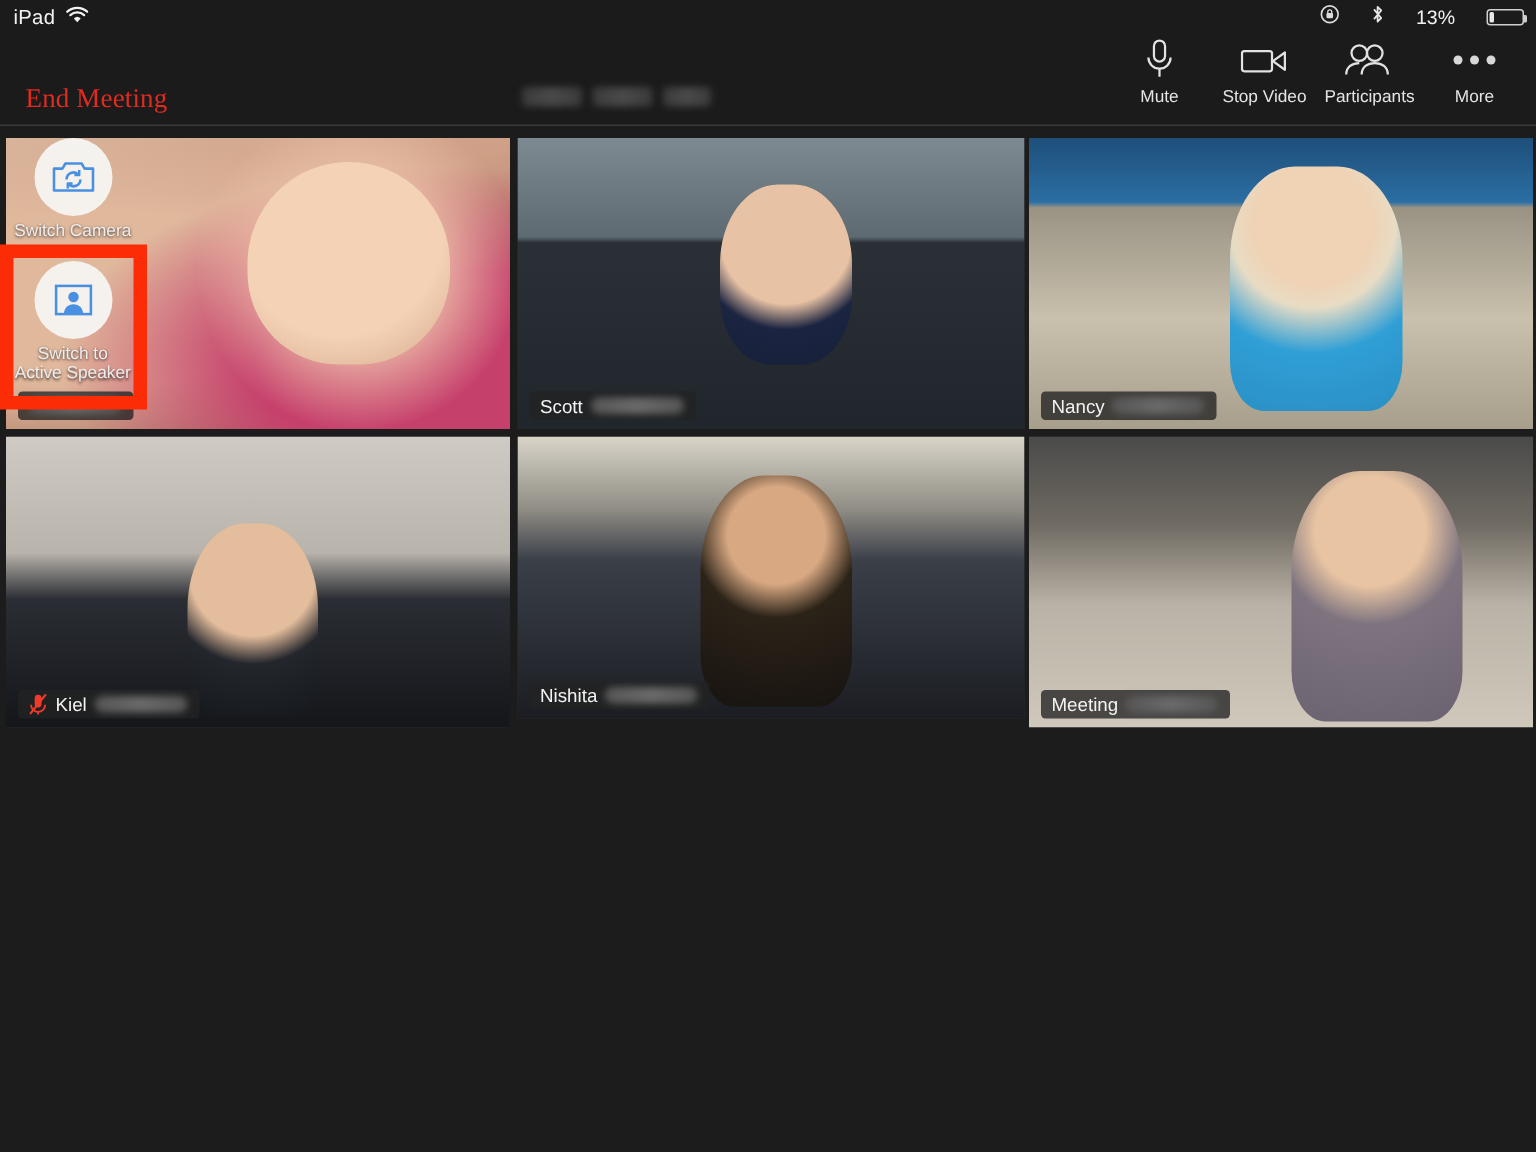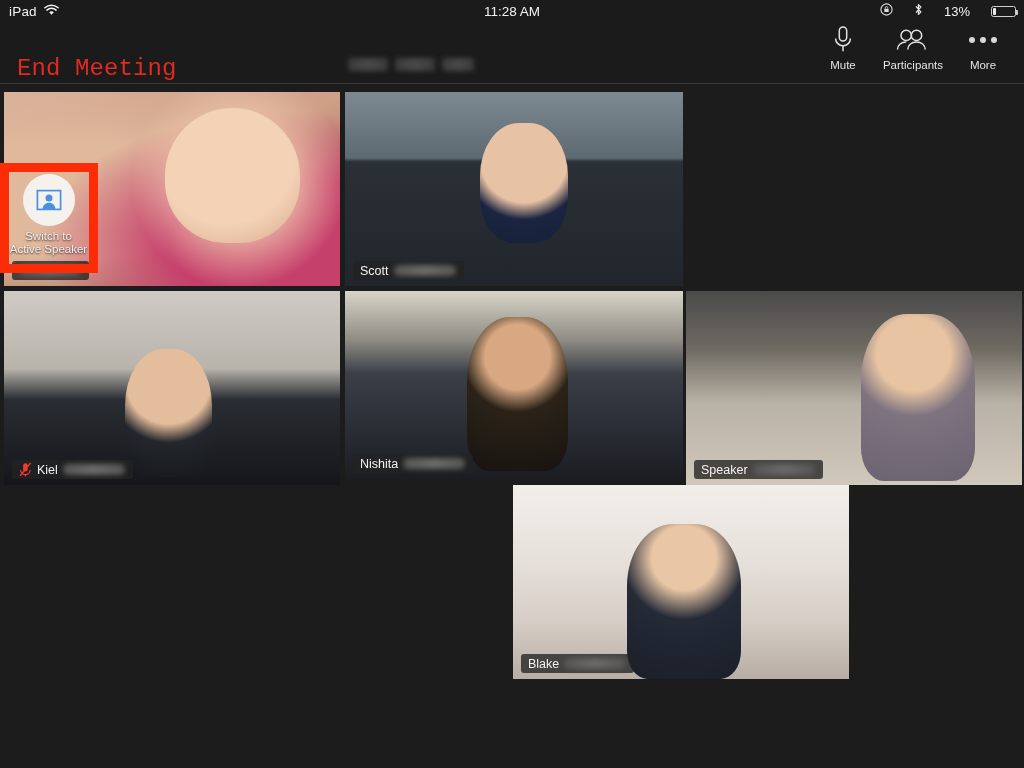--- a/index.html
+++ b/index.html
@@ -32,22 +32,22 @@
   }
   .batt-fill{ position:absolute; left:1px; top:1px; bottom:1px; width:13%; background:#e8e8e8; border-radius:1px; }
 
   
   .topbar{
     position:absolute; top:22px; left:0; width:1024px; height:62px;
     background:#1b1b1b; border-bottom:1px solid #3a3a3a;
   }
   .end-meeting{
     position:absolute; left:17px; top:33px;
-    color:#e02b20; font-size:24px; background:none; border:none;
-    font-family:Liberation Mono, monospace; cursor:pointer; letter-spacing:.1px;
+    color:#e02b20; font-size:18px; background:none; border:none;
+    font-family:Liberation Serif, serif; cursor:pointer; letter-spacing:.1px;
   }
   .meeting-id{
     position:absolute; left:348px; top:32px; width:126px; height:20px;
     display:flex; align-items:center; gap:7px;
   }
   .blurchunk{ height:13px; border-radius:3px;
     background:linear-gradient(90deg,#3a3a3a,#4a4a4a,#3a3a3a); filter:blur(2.4px); }
 
   .tools{ position:absolute; right:6px; top:2px; display:flex; align-items:flex-start; }
   .tool{
@@ -171,21 +171,20 @@
     <span class="sb-carrier">iPad</span>
     <span>
       <svg width="15" height="12" viewBox="0 0 15 12">
         <path d="M7.5 10.8 5.2 8.3a3.4 3.4 0 0 1 4.6 0z" fill="#f2f2f2"></path>
         <path d="M2.9 6.1a6.8 6.8 0 0 1 9.2 0" stroke="#f2f2f2" stroke-width="1.5" fill="none" stroke-linecap="round"></path>
         <path d="M.9 3.8a9.8 9.8 0 0 1 13.2 0" stroke="#f2f2f2" stroke-width="1.5" fill="none" stroke-linecap="round"></path>
       </svg>
     </span>
   </div>
 
-  <div class="sb-center">11:28 AM</div>
 
   <div class="sb-right">
     <span>
       <svg width="13" height="13" viewBox="0 0 13 13">
         <circle cx="6.5" cy="6.5" r="5.6" stroke="#dcdcdc" stroke-width="1.1" fill="none"></circle>
         <rect x="4.3" y="5.7" width="4.4" height="3.4" rx="0.7" fill="#dcdcdc"></rect>
         <path d="M5.2 5.7V4.9a1.3 1.3 0 0 1 2.6 0v.8" stroke="#dcdcdc" stroke-width="0.9" fill="none"></path>
       </svg>
     </span>
     <span>
@@ -216,20 +215,29 @@
       <span class="ico">
         <svg width="22" height="30" viewBox="0 0 22 30">
           <rect x="7.3" y="2" width="7.4" height="14" rx="3.7" stroke="#e2e2e2" stroke-width="1.5" fill="none"></rect>
           <path d="M3.6 13.4a7.4 7.4 0 0 0 14.8 0" stroke="#e2e2e2" stroke-width="1.5" fill="none"></path>
           <path d="M11 20.8v5.4" stroke="#e2e2e2" stroke-width="1.5"></path>
         </svg>
       </span>
       <span class="lbl">Mute</span>
     </button>
 
+    <button class="tool">
+      <span class="ico">
+        <svg width="32" height="22" viewBox="0 0 32 22">
+          <rect x="1" y="5" width="20" height="13.5" rx="1.6" stroke="#e2e2e2" stroke-width="1.5" fill="none"></rect>
+          <path d="M21.6 11.7 29.6 6v11.5z" stroke="#e2e2e2" stroke-width="1.5" fill="none" stroke-linejoin="round"></path>
+        </svg>
+      </span>
+      <span class="lbl">Stop Video</span>
+    </button>
 
 
     <button class="tool">
       <span class="ico">
         <svg width="34" height="24" viewBox="0 0 34 24">
           <circle cx="20.5" cy="7.4" r="5.2" stroke="#e2e2e2" stroke-width="1.5" fill="none"></circle>
           <path d="M11.8 21.6c0-4.9 3.9-7.6 8.7-7.6s8.7 2.7 8.7 7.6" stroke="#e2e2e2" stroke-width="1.5" fill="none"></path>
           <circle cx="10.2" cy="7.4" r="5.2" stroke="#e2e2e2" stroke-width="1.5" fill="none"></circle>
           <path d="M1.5 21.6c0-4.9 3.9-7.6 8.7-7.6" stroke="#e2e2e2" stroke-width="1.5" fill="none"></path>
         </svg>
@@ -262,20 +270,27 @@
   </div>
 
   <div class="tile" style="left:345px; top:6px; width:338px; height:194px">
     <div class="feed f-scott"></div>
     <div class="namebar">
       <span class="nm">Scott</span>
       <span class="nmblur"></span>
     </div>
   </div>
 
+  <div class="tile active" style="left:686px; top:6px; width:336px; height:194px">
+    <div class="feed f-nancy"></div>
+    <div class="namebar">
+      <span class="nm">Nancy</span>
+      <span class="nmblur"></span>
+    </div>
+  </div>
 
   <div class="tile" style="left:4px;  top:205px; width:336px; height:194px">
     <div class="feed f-kiel"></div>
     <div class="namebar">
       <span class="mutedot">
         <svg width="13" height="15" viewBox="0 0 13 15">
           <rect x="4.1" y="1.2" width="4.6" height="8.4" rx="2.3" fill="#ef3b2c"></rect>
           <path d="M1.7 7.9a4.7 4.7 0 0 0 9.4 0" stroke="#ef3b2c" stroke-width="1.2" fill="none"></path>
           <path d="M6.4 12.3v2.1" stroke="#ef3b2c" stroke-width="1.2"></path>
           <path d="M1.1 13.9 11.6.9" stroke="#ef3b2c" stroke-width="1.5"></path>
@@ -290,34 +305,39 @@
     <div class="feed f-nishita"></div>
     <div class="namebar">
       <span class="nm">Nishita</span>
       <span class="nmblur"></span>
     </div>
   </div>
 
   <div class="tile" style="left:686px; top:205px; width:336px; height:194px">
     <div class="feed f-vanessa"></div>
     <div class="namebar">
-      <span class="nm">Speaker</span>
-      <span class="nmblur"></span>
-    </div>
-  </div>
-
-
-  <div class="tile" style="left:513px; top:399px; width:336px; height:194px">
-    <div class="feed f-blake"></div>
-    <div class="namebar">
-      <span class="nm">Blake</span>
-      <span class="nmblur"></span>
-    </div>
-  </div>
-
+      <span class="nm">Meeting</span>
+      <span class="nmblur"></span>
+    </div>
+  </div>
+
+
+
+  <div class="ovl" style="left:0px; top:6px;">
+    <span class="circle">
+      <svg width="30" height="26" viewBox="0 0 30 26">
+        <path d="M2 7.4h5.6L9.6 4h10.8l2 3.4H28V22H2z" stroke="#4a90e2" stroke-width="1.7" fill="none" stroke-linejoin="round"></path>
+        <path d="M10.4 14.6a4.6 4.6 0 0 1 7.9-3.2" stroke="#4a90e2" stroke-width="1.7" fill="none"></path>
+        <path d="M19.6 14.6a4.6 4.6 0 0 1-7.9 3.2" stroke="#4a90e2" stroke-width="1.7" fill="none"></path>
+        <path d="M18.8 8.4v3.2h-3.2" stroke="#4a90e2" stroke-width="1.7" fill="none" stroke-linejoin="round"></path>
+        <path d="M11.2 20.6v-3.2h3.2" stroke="#4a90e2" stroke-width="1.7" fill="none" stroke-linejoin="round"></path>
+      </svg>
+    </span>
+    <span class="cap">Switch Camera</span>
+  </div>
 
   <div class="ovl" style="left:0px; top:88px;">
     <span class="circle">
       <svg width="30" height="26" viewBox="0 0 30 26">
         <rect x="3.4" y="3.6" width="23.2" height="18.8" stroke="#4a90e2" stroke-width="1.7" fill="none"></rect>
         <circle cx="15" cy="11" r="3.5" fill="#4a90e2"></circle>
         <path d="M8.6 22.4c0-4.2 2.9-6.6 6.4-6.6s6.4 2.4 6.4 6.6z" fill="#4a90e2"></path>
       </svg>
     </span>
     <span class="cap">

